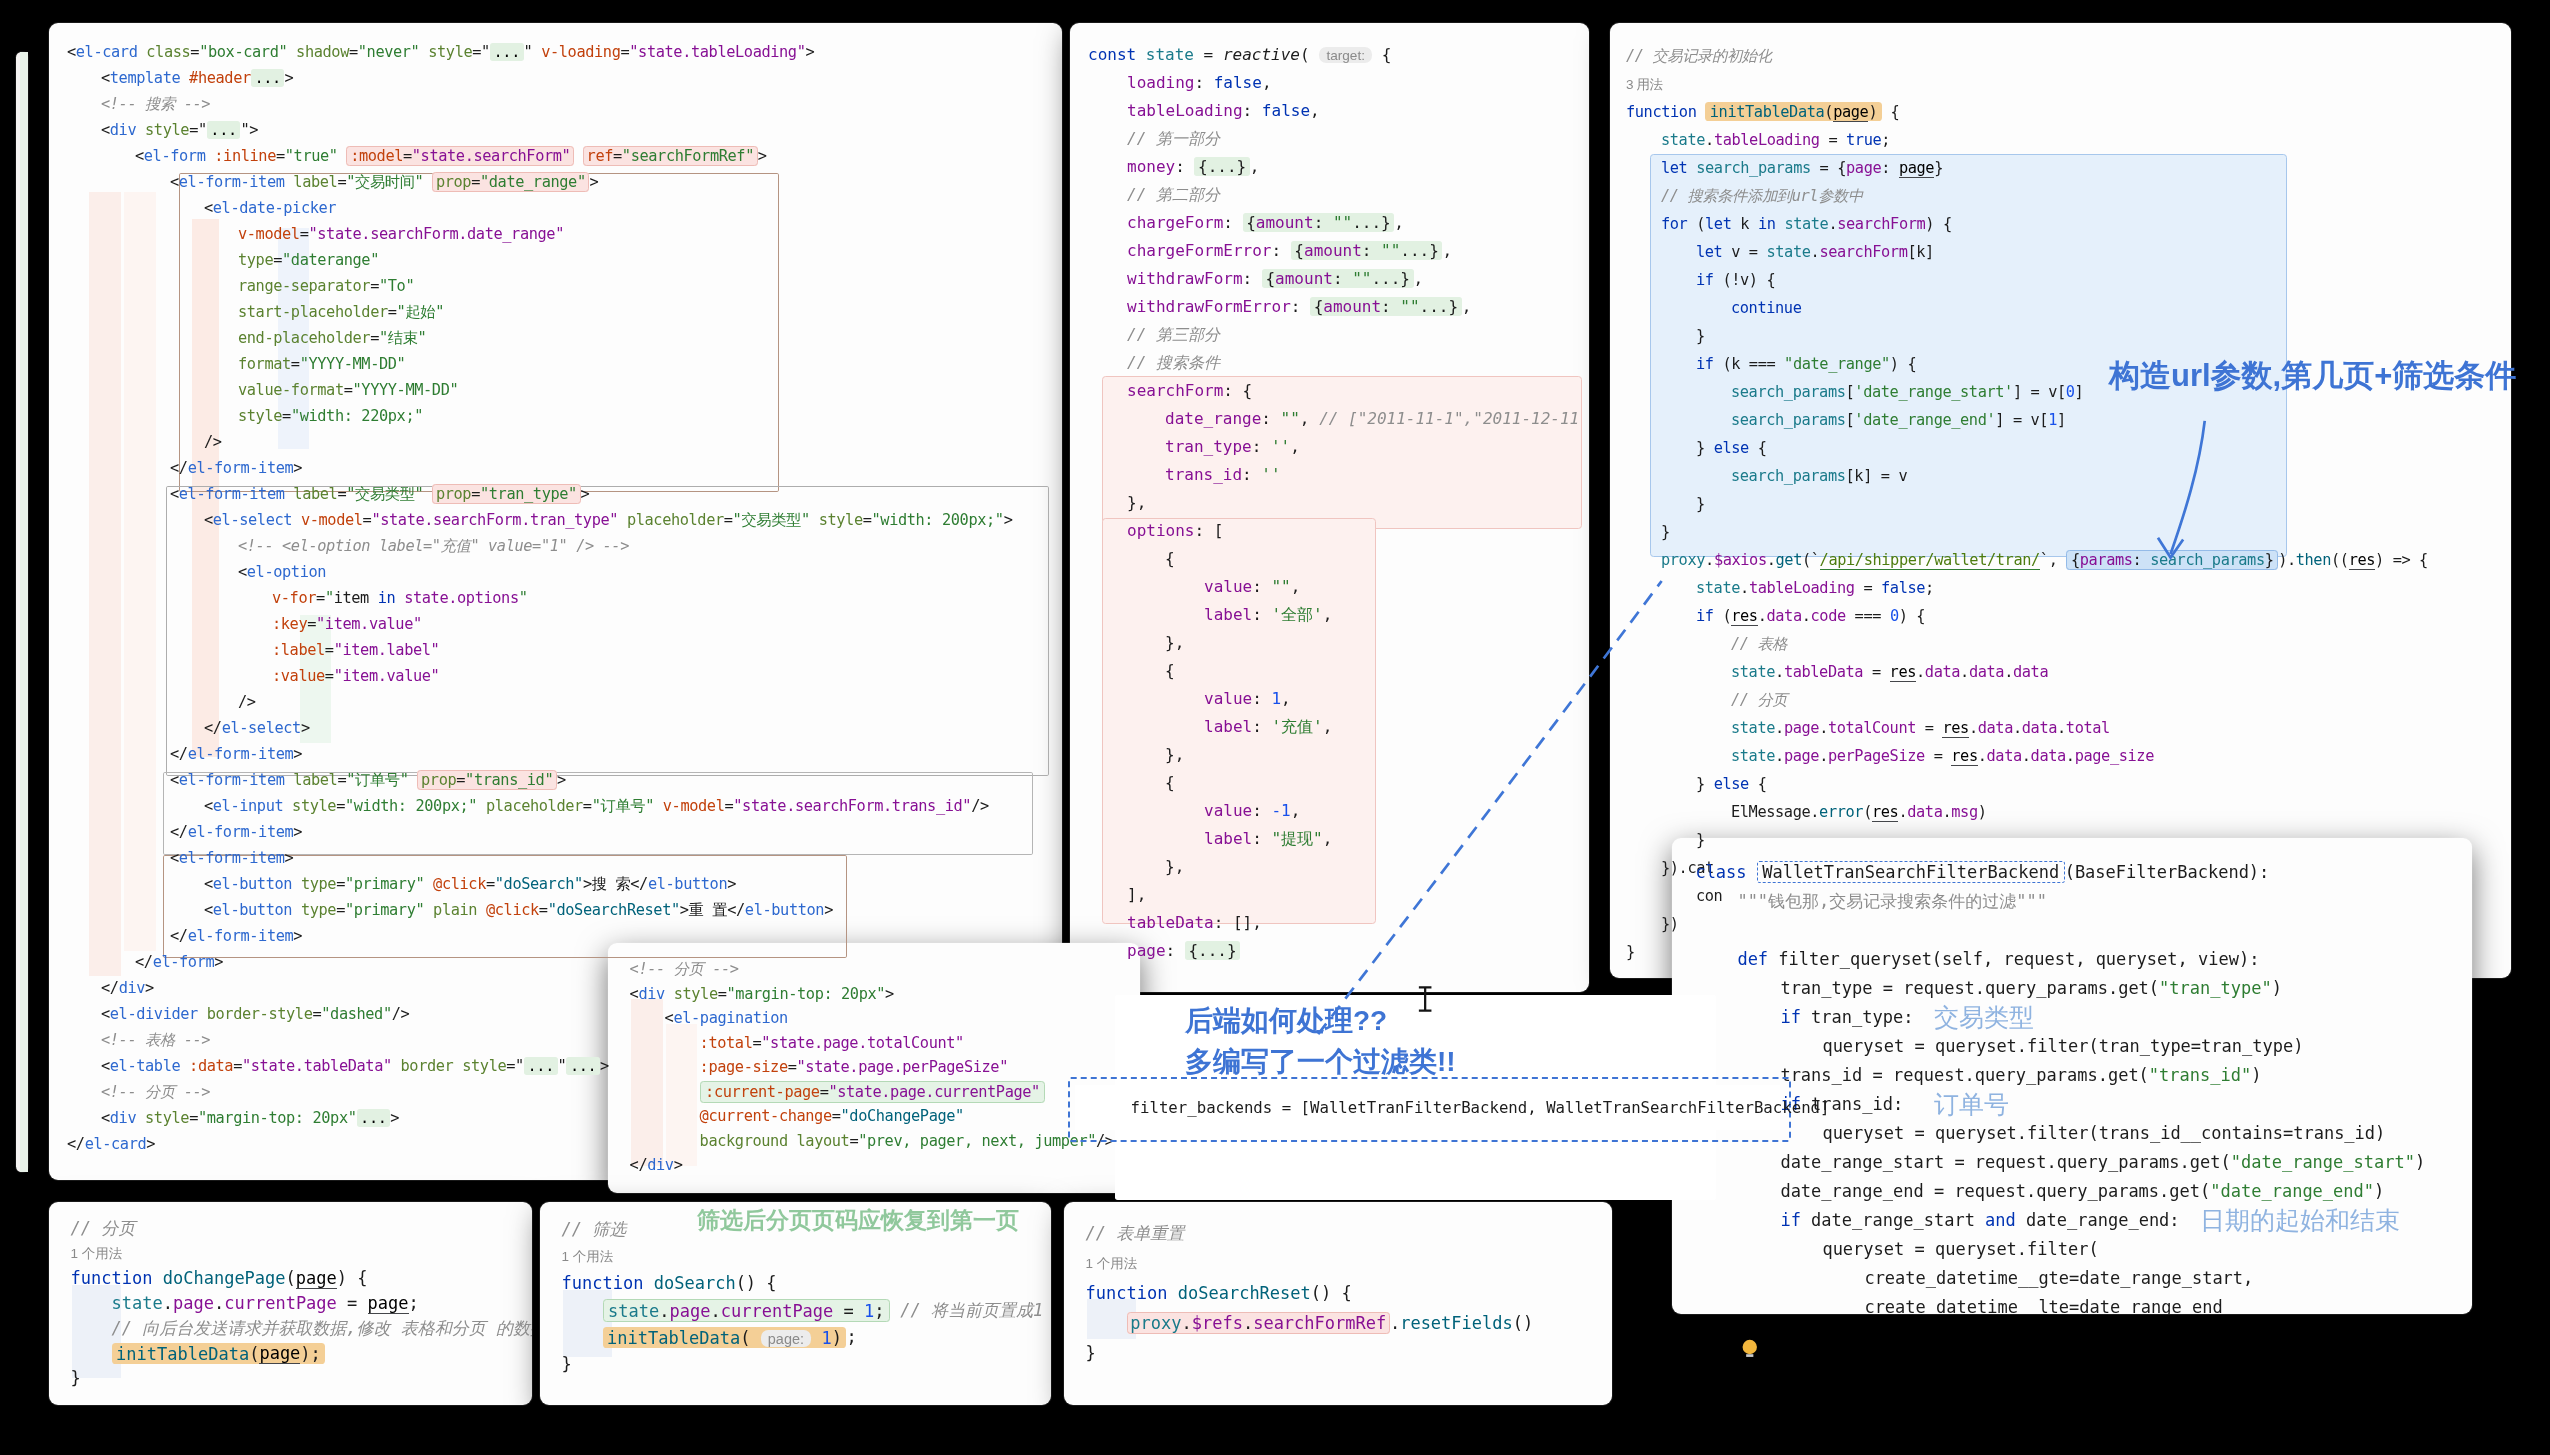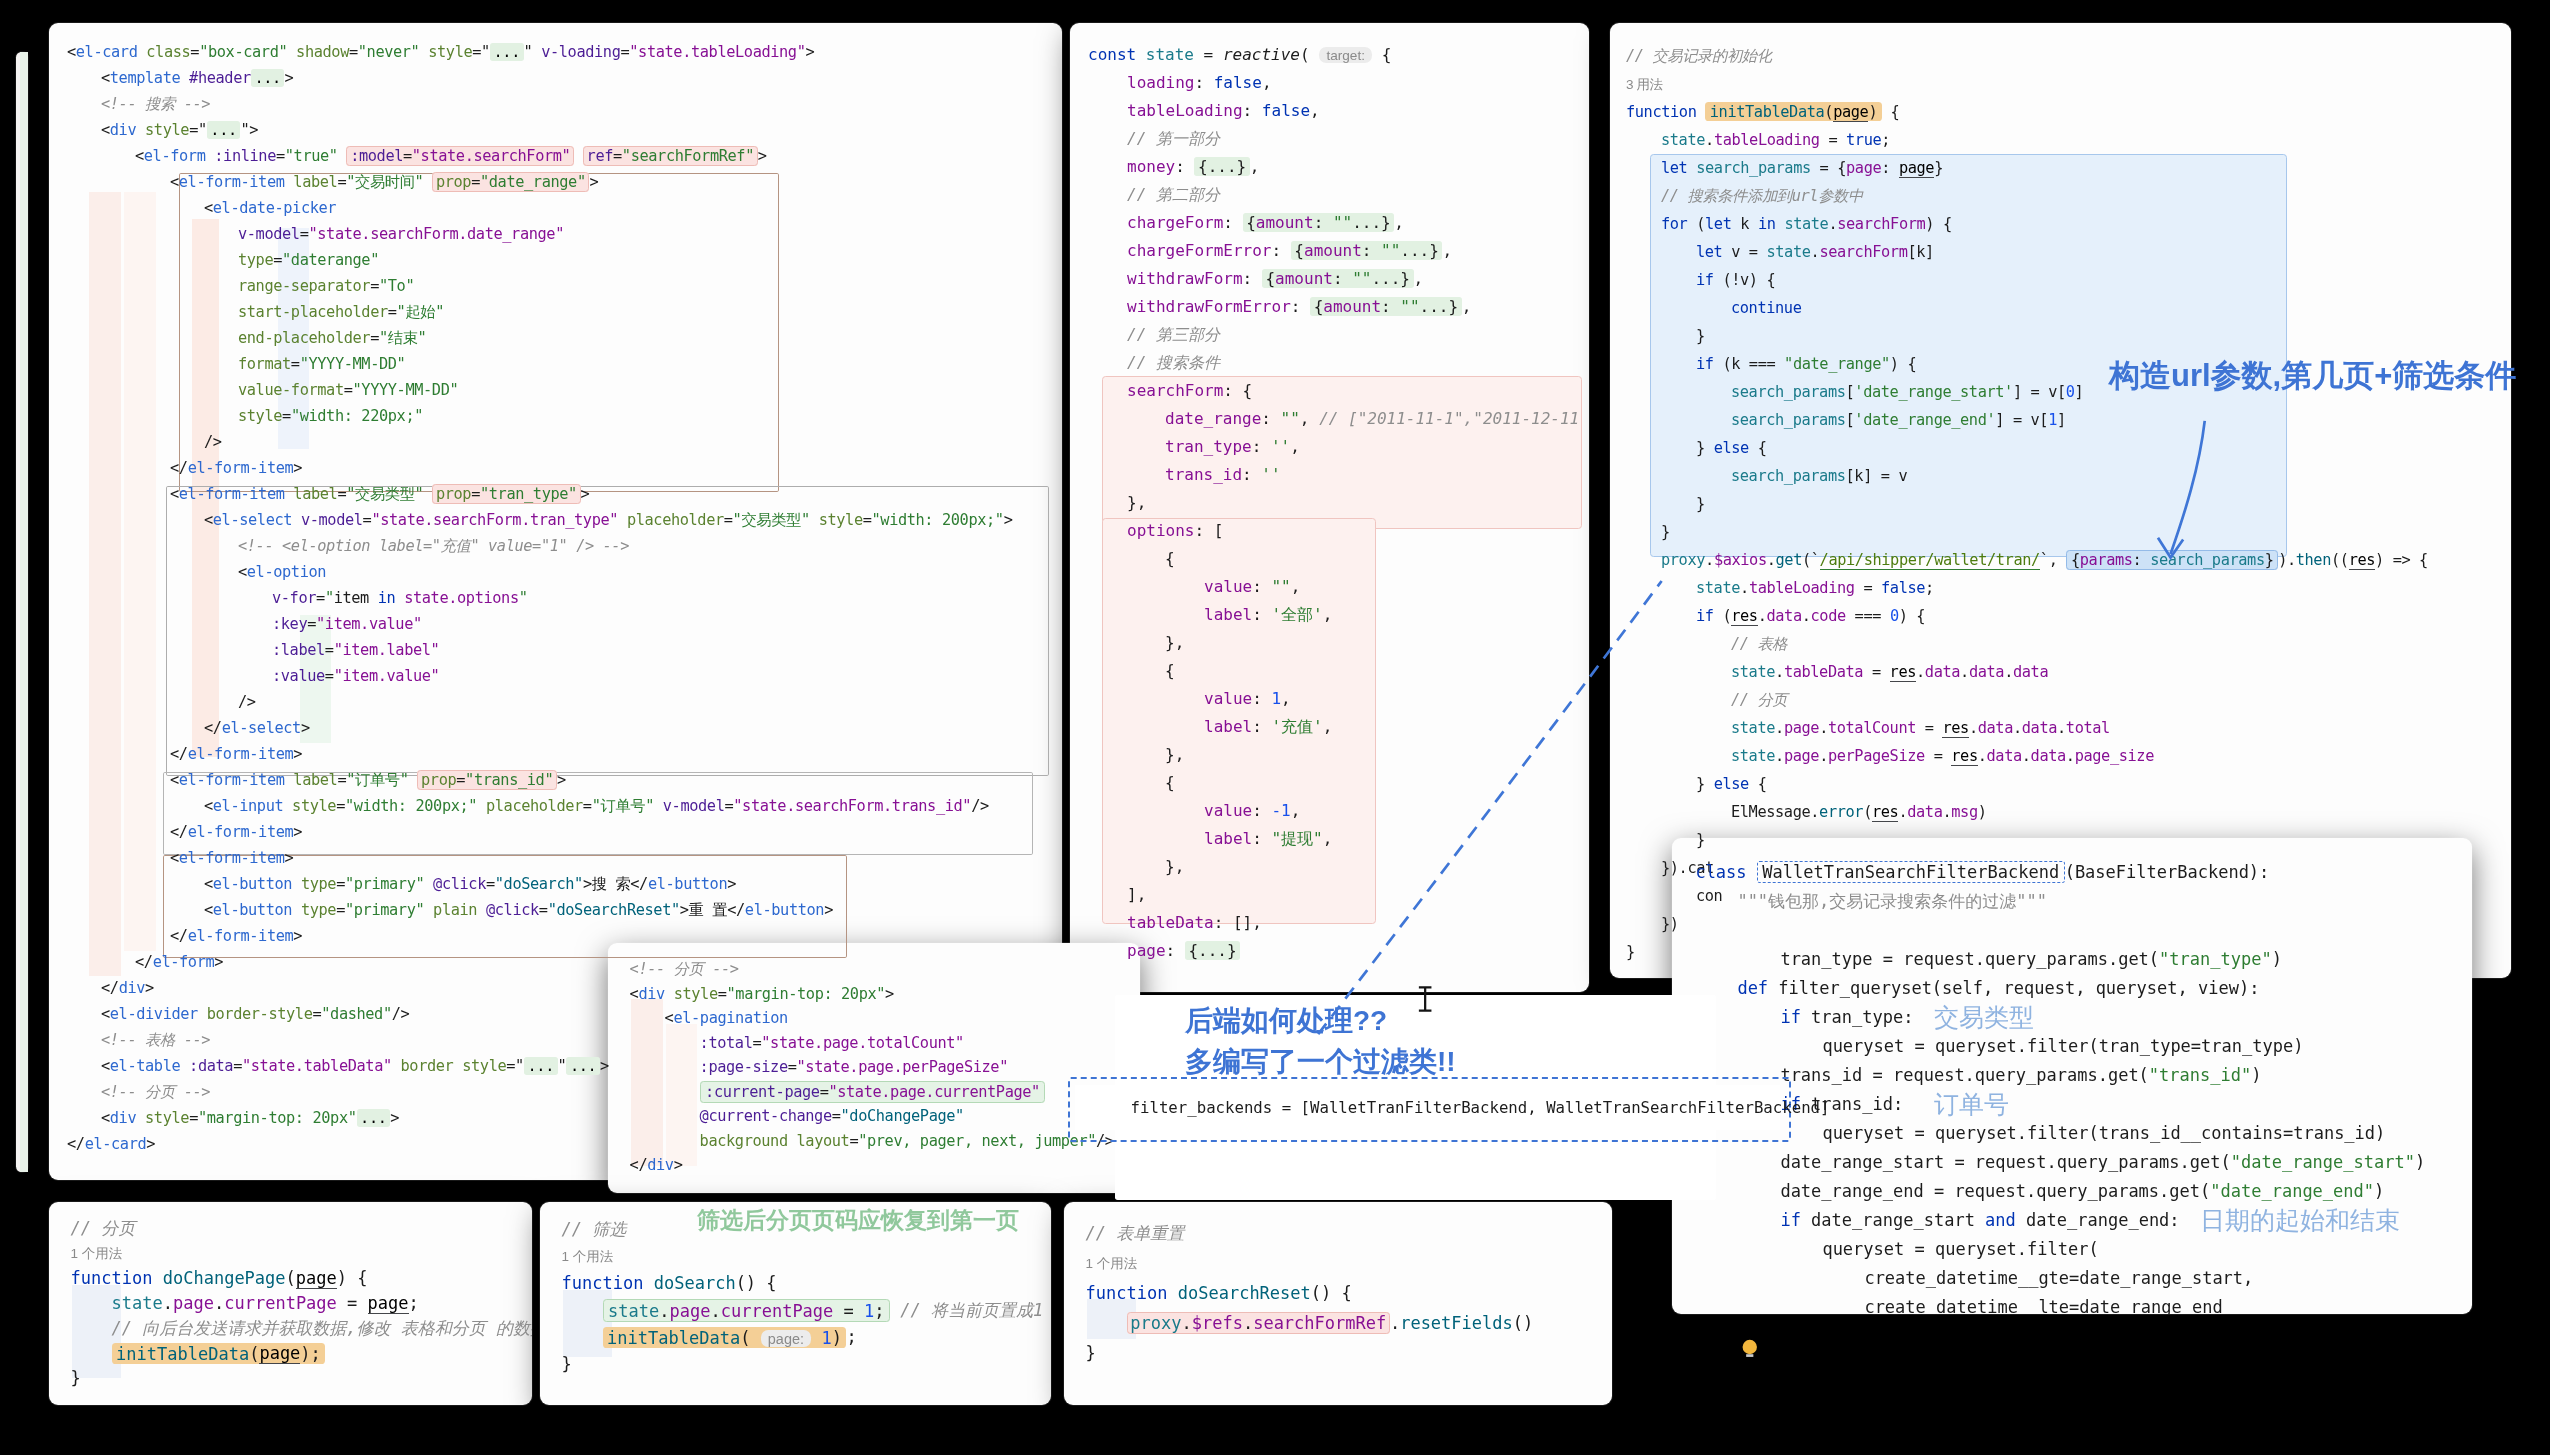--- a/index.html
+++ b/index.html
@@ -7,21 +7,21 @@
           font-family:"DejaVu Sans Mono",monospace;}
   .card{position:absolute;background:#fdfdfd;border-radius:9px;overflow:hidden;
         box-shadow:0 0 0 0.9px rgba(255,255,255,0.10),0 10.8px 31px rgba(0,0,0,0.55);}
   .card .content{position:relative;z-index:2;}
   .line{white-space:pre;position:relative;}
   .stripe,.box{position:absolute;z-index:1;pointer-events:none;}
   .box{border:1.3px solid #b0988a;border-radius:1.8px;background:transparent;}
   .bluebox{position:absolute;z-index:1;background:rgba(206,228,250,0.5);
            border:1.3px solid #a7c7ec;border-radius:3.6px;pointer-events:none;}
   
-  .p{color:#1c1c1c;} .t{color:#2d68cf;} .a{color:#5b8230;} .d{color:#4c1d95;}
+  .p{color:#1c1c1c;} .t{color:#2d68cf;} .a{color:#5b8230;} .d{color:#c2410c;}
   .s{color:#2e7d32;} .e{color:#871094;} .k{color:#0033b3;} .fn{color:#00627a;}
   .te{color:#1a7a8a;} .pr{color:#871094;} .num{color:#1750eb;}
   .c{color:#8d8d8d;font-style:italic;} .c2{color:#8d8d8d;}
   .gr{color:#8a8a8a;font-family:"Liberation Sans",sans-serif;}
   .it{font-style:italic;color:#1c1c1c;}
   .u{border-bottom:1.3px solid #44464a;}
   .link{color:#4d7c0f;border-bottom:1.3px solid #2e7d32;}
   
   .hp{background:#fbe3e1;border:0.9px solid #eebcb6;border-radius:3.6px;padding:0 2.7px;}
   .hg{background:#e2f1e2;border-radius:2.7px;padding:0 3.6px;}
@@ -189,22 +189,22 @@
           <div class="line" style="height: 28px; line-height: 28px; padding-left: 70px;"><span class="p">con</span></div>
           <div class="line" style="height: 28px; line-height: 28px; padding-left: 35px;"><span class="p">})</span></div>
           <div class="line" style="height: 28px; line-height: 28px; padding-left: 0px;"><span class="p">}</span></div>
         </div>
       </div>
       <div class="card" style="left: 1672px; top: 838px; width: 800px; height: 476px;">
         <div class="content" style="padding: 20px 23.4px; font-size: 17px; letter-spacing: 0px;">
           <div class="line" style="height: 29px; line-height: 29px; padding-left: 0px;"><span class="k">class</span><span class="p"> </span><span class="dash"><span class="p">WalletTranSearchFilterBackend</span></span><span class="p">(BaseFilterBackend):</span></div>
           <div class="line" style="height: 29px; line-height: 29px; padding-left: 42px;"><span class="c2">"""钱包那,交易记录搜索条件的过滤"""</span></div>
           <div class="line" style="height: 29px; line-height: 29px; padding-left: 0px;"><span class="p"></span></div>
+          <div class="line" style="height: 29px; line-height: 29px; padding-left: 42px;"><span class="k">def</span><span class="p"> filter_queryset(self, request, queryset, view):</span></div>
           <div class="line" style="height: 29px; line-height: 29px; padding-left: 85px;"><span class="p">tran_type = request.query_params.get(</span><span class="s">"tran_type"</span><span class="p">)</span></div>
-          <div class="line" style="height: 29px; line-height: 29px; padding-left: 42px;"><span class="k">def</span><span class="p"> filter_queryset(self, request, queryset, view):</span></div>
           <div class="line" style="height: 29px; line-height: 29px; padding-left: 85px;"><span class="k">if</span><span class="p"> tran_type:  </span><span class="annb">交易类型</span></div>
           <div class="line" style="height: 29px; line-height: 29px; padding-left: 127px;"><span class="p">queryset = queryset.filter(tran_type=tran_type)</span></div>
           <div class="line" style="height: 29px; line-height: 29px; padding-left: 85px;"><span class="p">trans_id = request.query_params.get(</span><span class="s">"trans_id"</span><span class="p">)</span></div>
           <div class="line" style="height: 29px; line-height: 29px; padding-left: 85px;"><span class="k">if</span><span class="p"> trans_id:   </span><span class="annb">订单号</span></div>
           <div class="line" style="height: 29px; line-height: 29px; padding-left: 127px;"><span class="p">queryset = queryset.filter(trans_id__contains=trans_id)</span></div>
           <div class="line" style="height: 29px; line-height: 29px; padding-left: 85px;"><span class="p">date_range_start = request.query_params.get(</span><span class="s">"date_range_start"</span><span class="p">)</span></div>
           <div class="line" style="height: 29px; line-height: 29px; padding-left: 85px;"><span class="p">date_range_end = request.query_params.get(</span><span class="s">"date_range_end"</span><span class="p">)</span></div>
           <div class="line" style="height: 29px; line-height: 29px; padding-left: 85px;"><span class="k">if</span><span class="p"> date_range_start </span><span class="k">and</span><span class="p"> date_range_end:  </span><span class="annb">日期的起始和结束</span></div>
           <div class="line" style="height: 29px; line-height: 29px; padding-left: 127px;"><span class="p">queryset = queryset.filter(</span></div>
           <div class="line" style="height: 29px; line-height: 29px; padding-left: 169px;"><span class="p">create_datetime__gte=date_range_start,</span></div>

